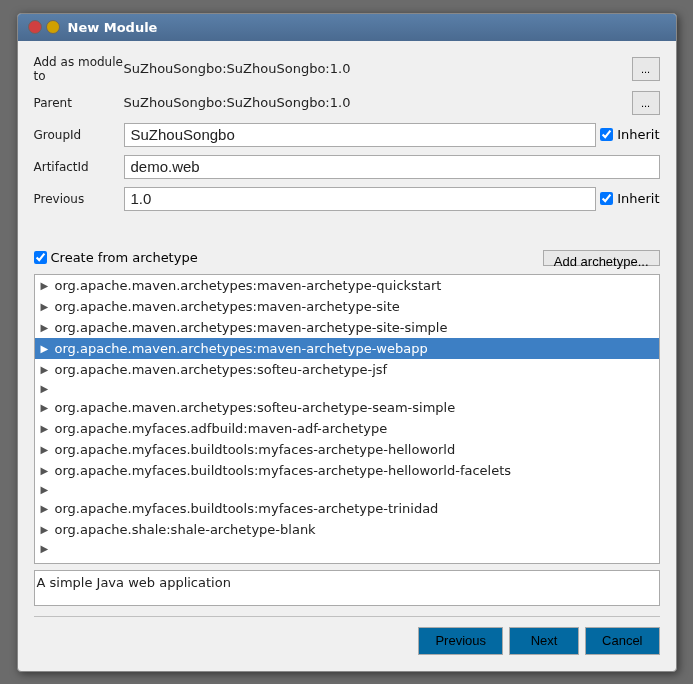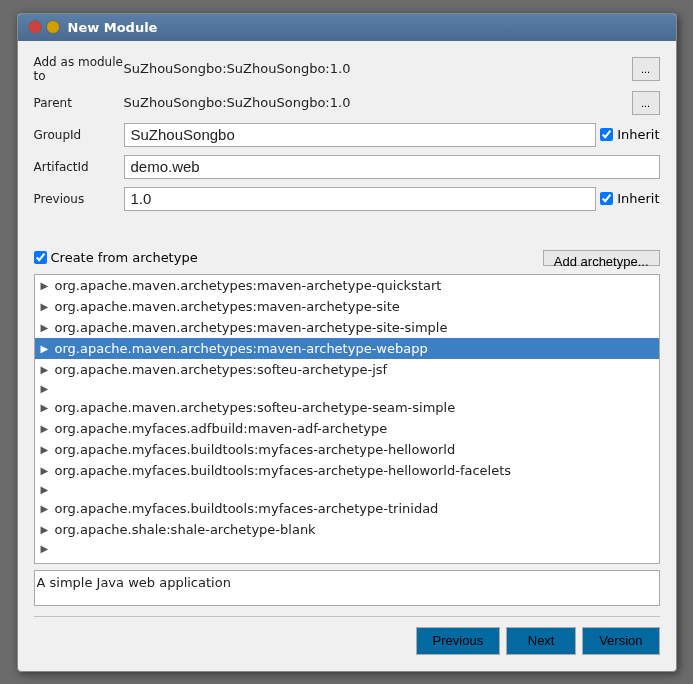--- a/index.html
+++ b/index.html
@@ -298,16 +298,16 @@
 
     <div class="desc-box">
       <span>A simple Java web application</span>
     </div>
 
     <hr class="separator">
 
     <div class="btn-row">
       <button class="dialog-btn">Previous</button>
       <button class="dialog-btn">Next</button>
-      <button class="dialog-btn">Version</button>
+      <button class="dialog-btn">Cancel</button>
     </div>
   </div>
 </div>
 
 </body></html>

